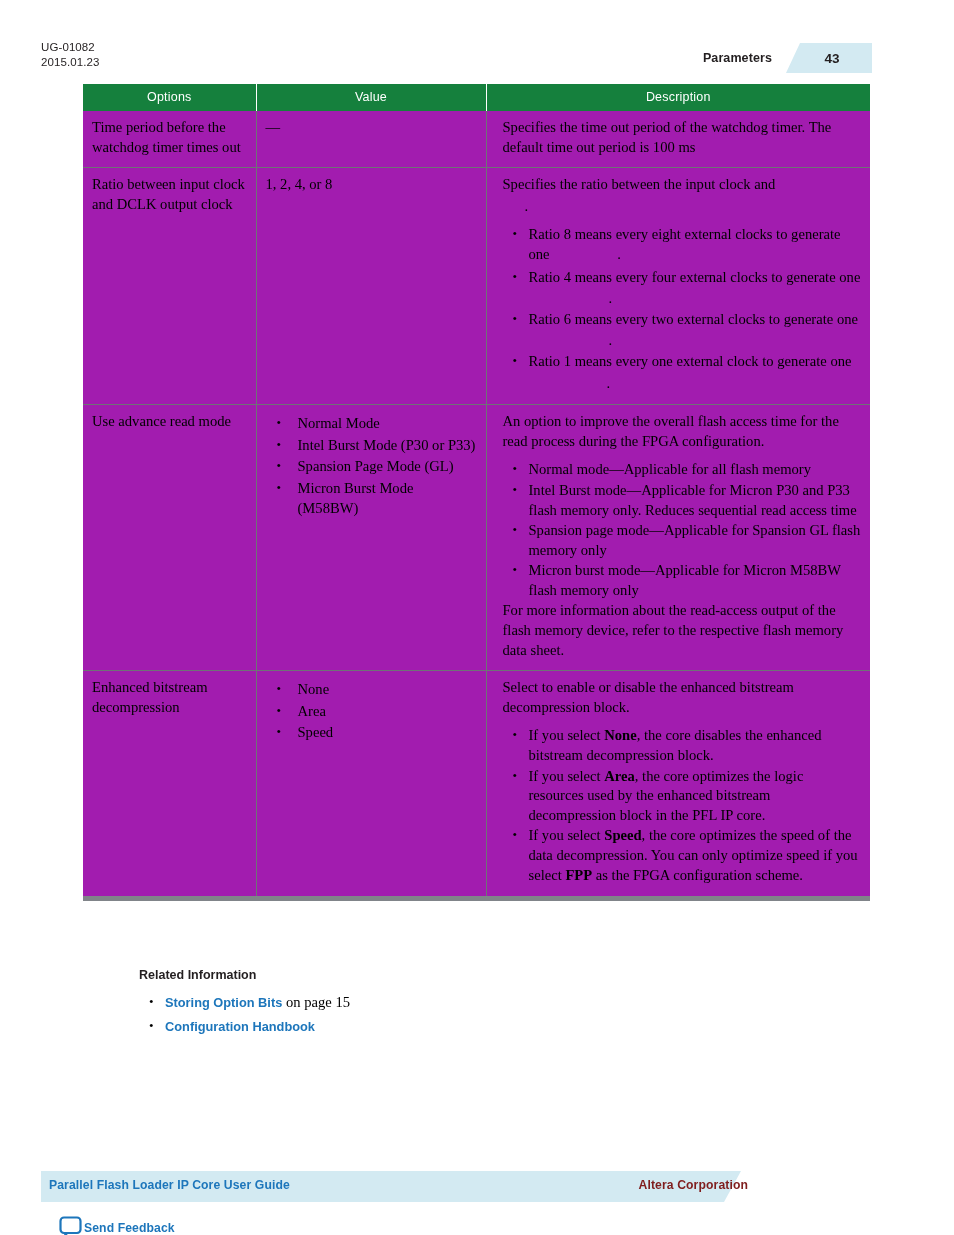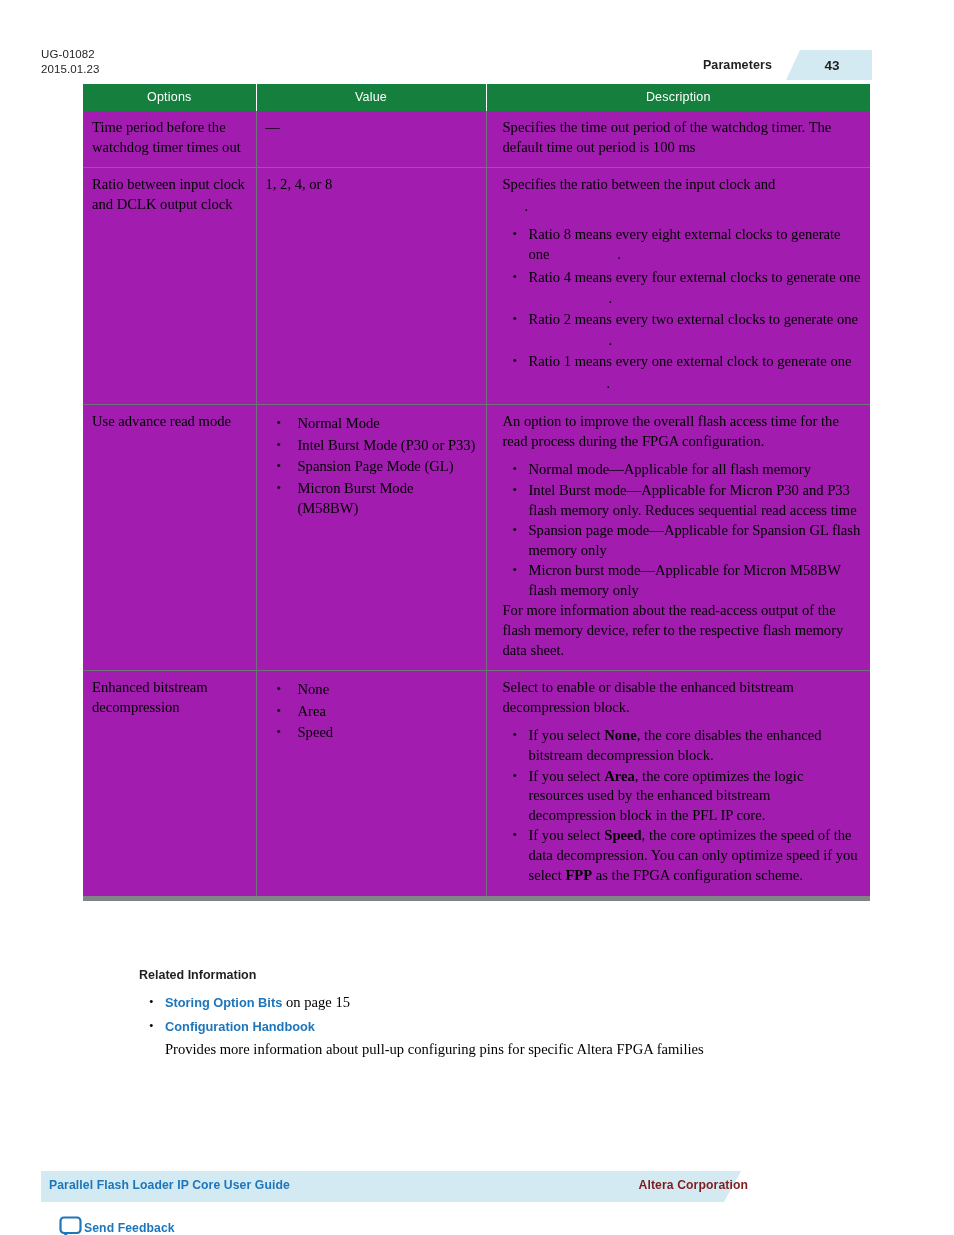--- a/index.html
+++ b/index.html
@@ -12,21 +12,21 @@
     height: 1235px;
     position: relative;
     font-family: "Liberation Serif", serif;
     color: #000000;
     overflow: hidden;
   }
 
   
   #page-header {
     position: absolute;
-    left: 0; top: 7px;
+    left: 0; top: 0;
     width: 872px;
     height: 82px;
   }
   .doc-id {
     position: absolute;
     left: 41px;
     top: 40px;
     font-family: "Liberation Sans", sans-serif;
     font-size: 11.5px;
     line-height: 15px;
@@ -293,21 +293,21 @@
         <ul class="bul">
           <li>
             <span>Ratio 8 means every eight external clocks to generate one</span>
             <span class="hidden-code"></span><span style="display:inline-block;width:64px"></span><span>.</span>
           </li>
           <li>
             <span>Ratio 4 means every four external clocks to generate one</span>
             <span class="hidden-code"></span><span style="display:inline-block;width:80px"></span><span>.</span>
           </li>
           <li>
-            <span>Ratio 2 means every two external clocks to generate one</span>
+            <span>Ratio 6 means every two external clocks to generate one</span>
             <span class="hidden-code"></span><span style="display:inline-block;width:80px"></span><span>.</span>
           </li>
           <li>
             <span>Ratio 1 means every one external clock to generate one</span>
             <span class="hidden-code"></span><span style="display:inline-block;width:78px"></span><span>.</span>
           </li>
         </ul>
       </td>
     </tr>
 
@@ -362,21 +362,20 @@
 </table>
 
 <div id="related">
   <p class="rel-title">Related Information</p>
   <ul class="rel-list">
     <li>
       <a class="doclink" href="#">Storing Option Bits</a><span> on page 15</span>
     </li>
     <li>
       <a class="doclink" href="#">Configuration Handbook</a>
-      <span class="rel-sub">Provides more information about pull-up configuring pins for specific Altera FPGA families</span>
     </li>
   </ul>
 </div>
 
 <div id="page-footer">
   <div class="footer-band"></div>
   <div class="footer-guide">Parallel Flash Loader IP Core User Guide</div>
   <div class="footer-corp">Altera Corporation</div>
   <a class="feedback" href="#">
     <span>

